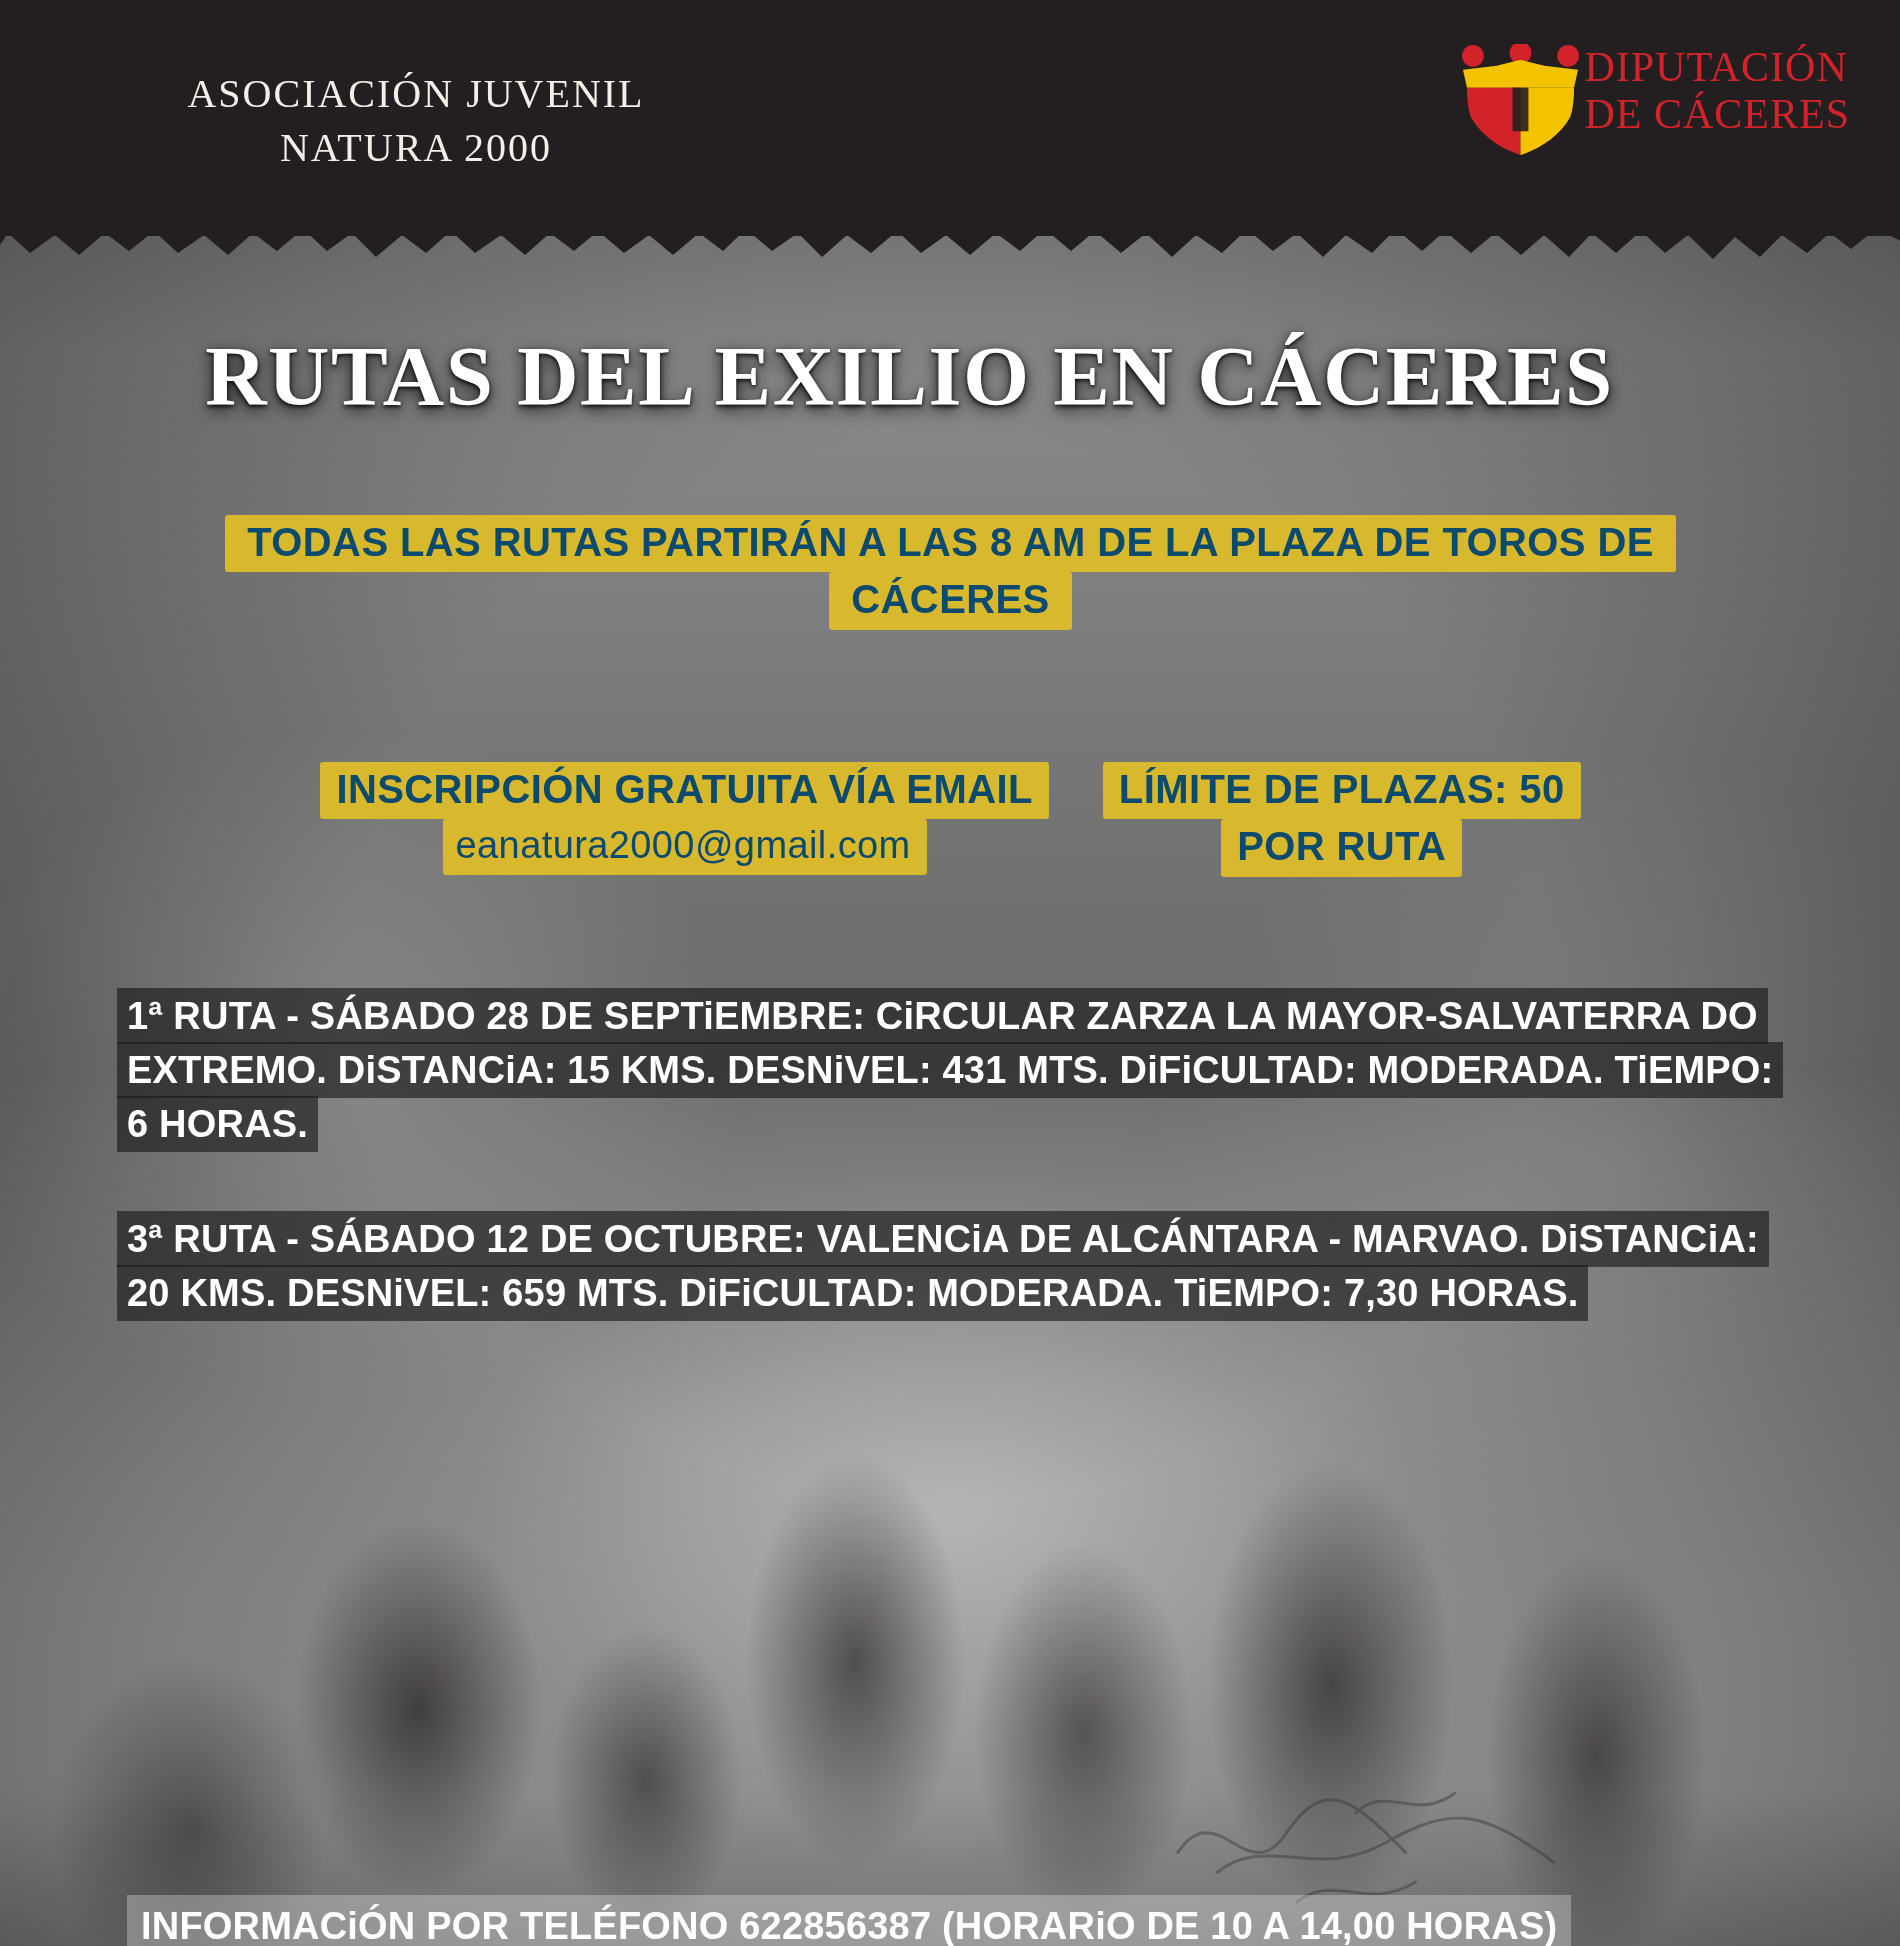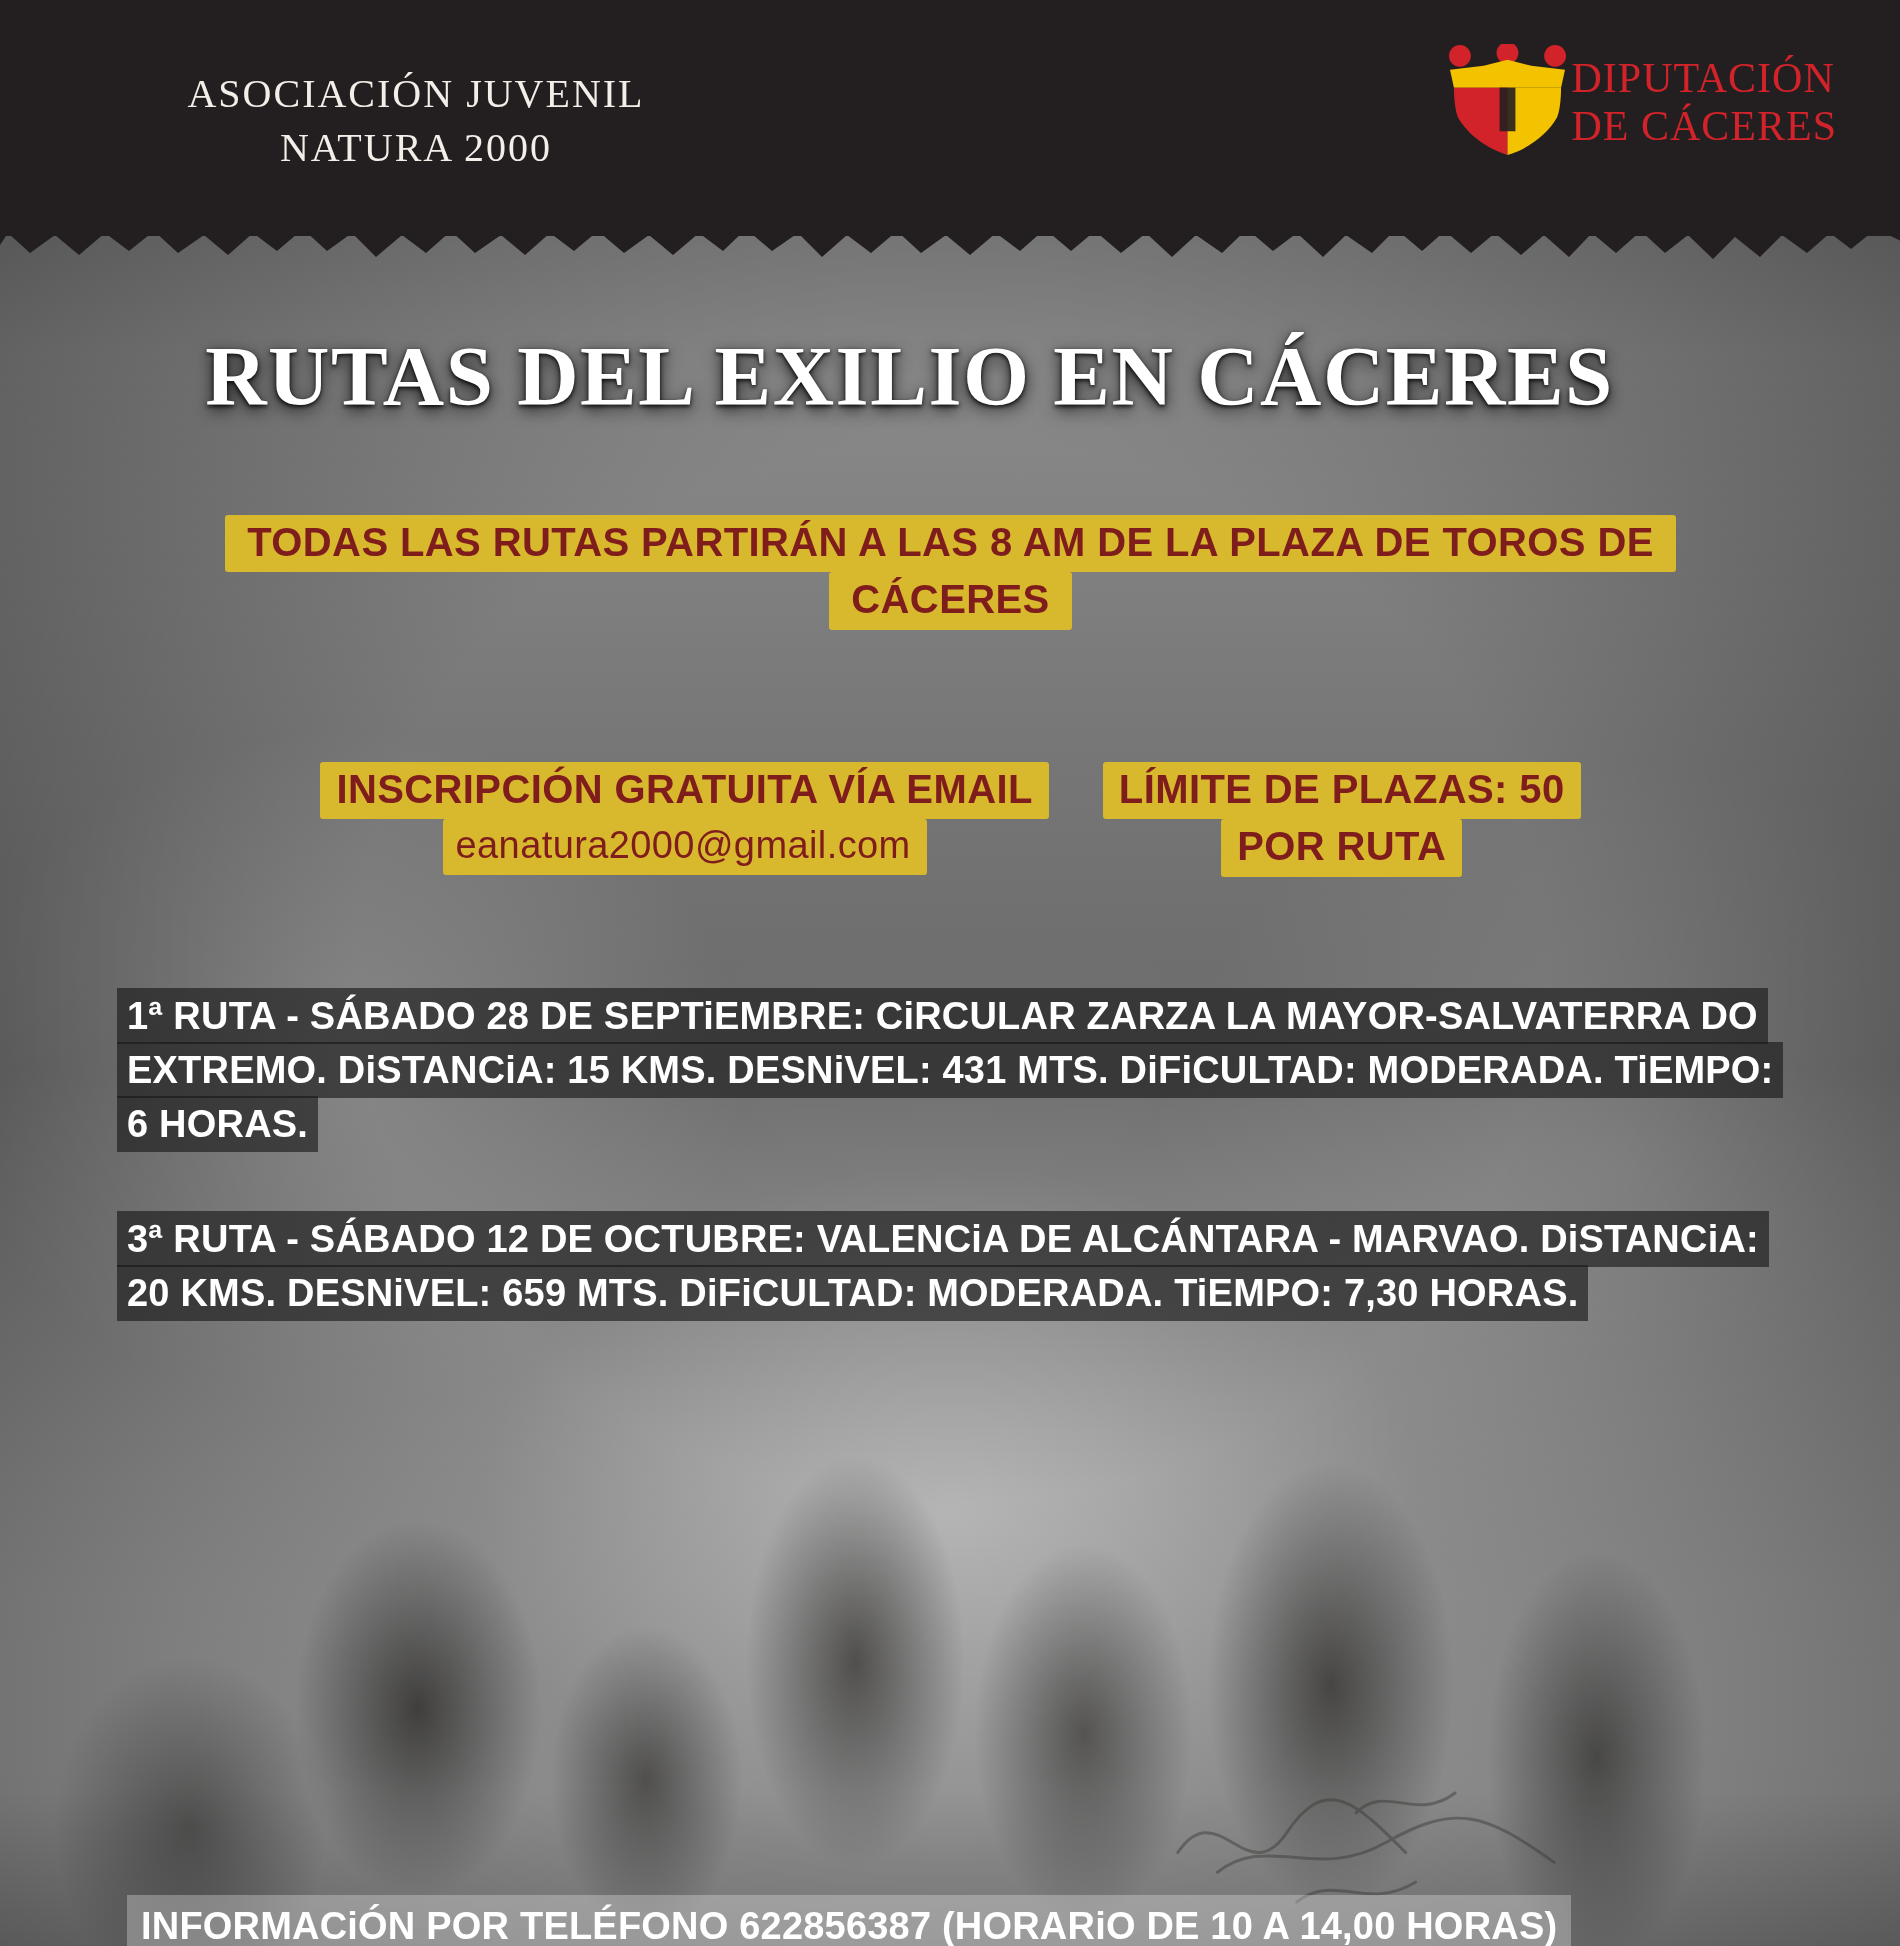--- a/index.html
+++ b/index.html
@@ -113,24 +113,24 @@
     font-family: "Liberation Serif", serif;
     font-size: 40px;
     letter-spacing: 2px;
     line-height: 1.35;
     z-index: 7;
   }
   .assoc-title .l2 { display:block; }
 
   .logo-wrap {
     position: absolute;
-    right: 64px;
+    right: 51px;
     top: 44px;
     display: flex;
-    align-items: center;
+    align-items: flex-start;
     z-index: 7;
   }
   .logo-mark { width: 127px; height: 117px; }
   .logo-text {
     color: #d2232a;
     font-family: "Liberation Serif", serif;
     font-size: 42px;
     line-height: 1.12;
     letter-spacing: 1px;
   }
@@ -157,21 +157,21 @@
   .hl-block {
     position: absolute;
     z-index: 6;
     text-align: center;
     width: 1901px;
     left: 0;
   }
   .hl-line {
     display: inline-block;
     background: #d8b92e;
-    color: #7f1d1d;
+    color: #0c4a6e;
     font-weight: bold;
     font-size: 40px;
     letter-spacing: 0.4px;
     padding: 6px 16px 9px 16px;
     line-height: 1.06;
     border-radius: 3px;
   }
   .depart { top: 515px; }
   .depart .hl-line:first-child { padding-left: 22px; padding-right: 22px; }
 

